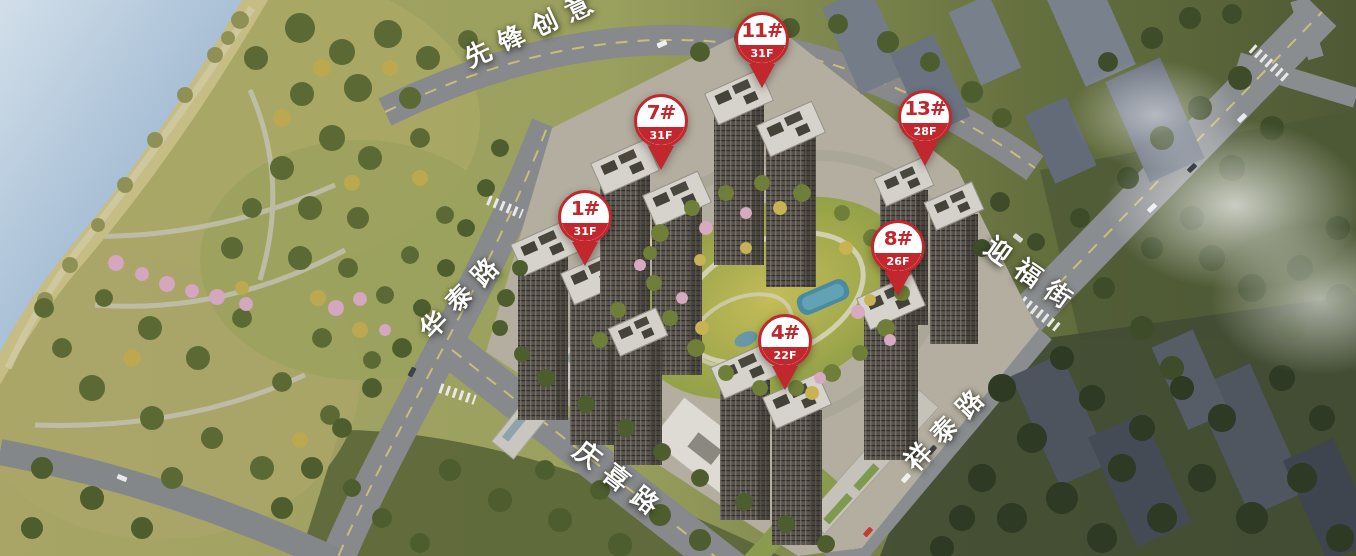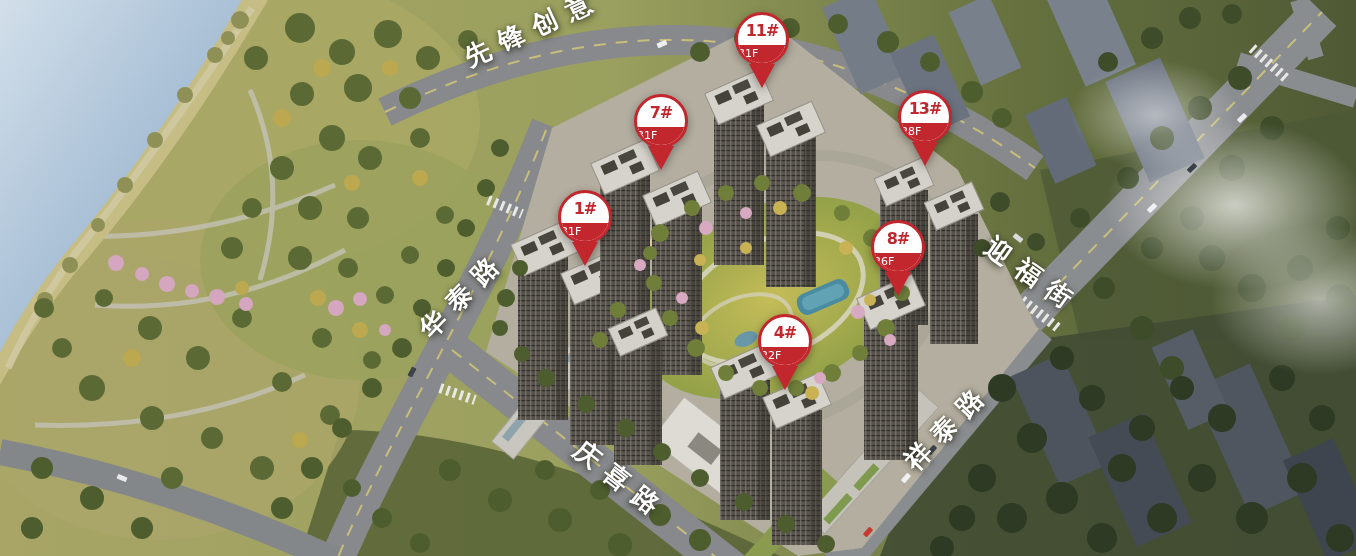--- a/index.html
+++ b/index.html
@@ -13,27 +13,27 @@
     position:absolute;width:54px;z-index:30;cursor:pointer;
     filter:drop-shadow(0 3px 4px rgba(0,0,0,.35));
   }
   .pin-circle{
     width:54px;height:54px;border-radius:50%;
     background:var(--pin-white,#ffffff);
     border:3px solid var(--pin-red,#c1272d);
     box-sizing:border-box;overflow:hidden;position:relative;
   }
   .pin-num{
-    color:var(--pin-red,#c1272d);font-weight:800;font-size:16px;
+    color:var(--pin-red,#c1272d);font-weight:800;font-size:20px;
     text-align:center;line-height:31px;letter-spacing:-1px;
   }
   .pin-floor{
     position:absolute;left:0;right:0;bottom:0;height:18px;
     background:var(--pin-red,#c1272d);color:#fff;
-    font-size:11px;font-weight:400;text-align:left;line-height:17px;
+    font-size:11px;font-weight:700;text-align:center;line-height:17px;
   }
   .pin-tail{
     width:0;height:0;margin:-2px auto 0;
     border-left:13px solid transparent;border-right:13px solid transparent;
     border-top:24px solid var(--pin-red,#c1272d);
   }
   
   .road-label{
     position:absolute;z-index:20;color:var(--label-white,#ffffff);
     font-weight:700;font-size:26px;letter-spacing:11px;white-space:nowrap;

